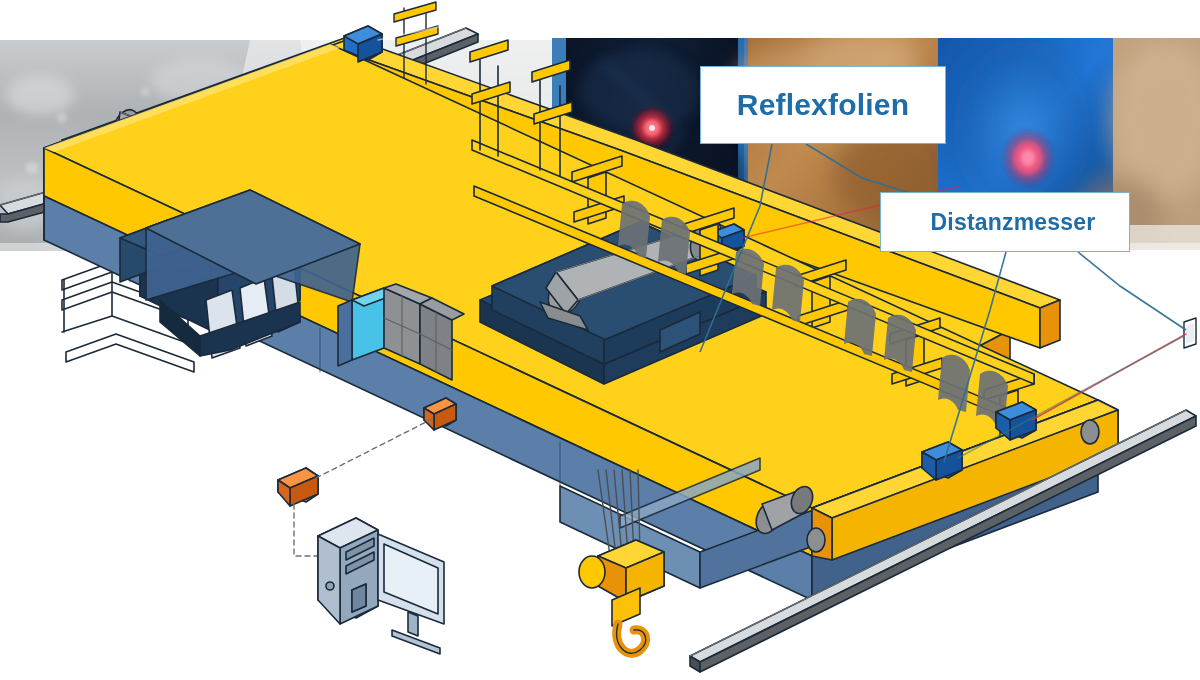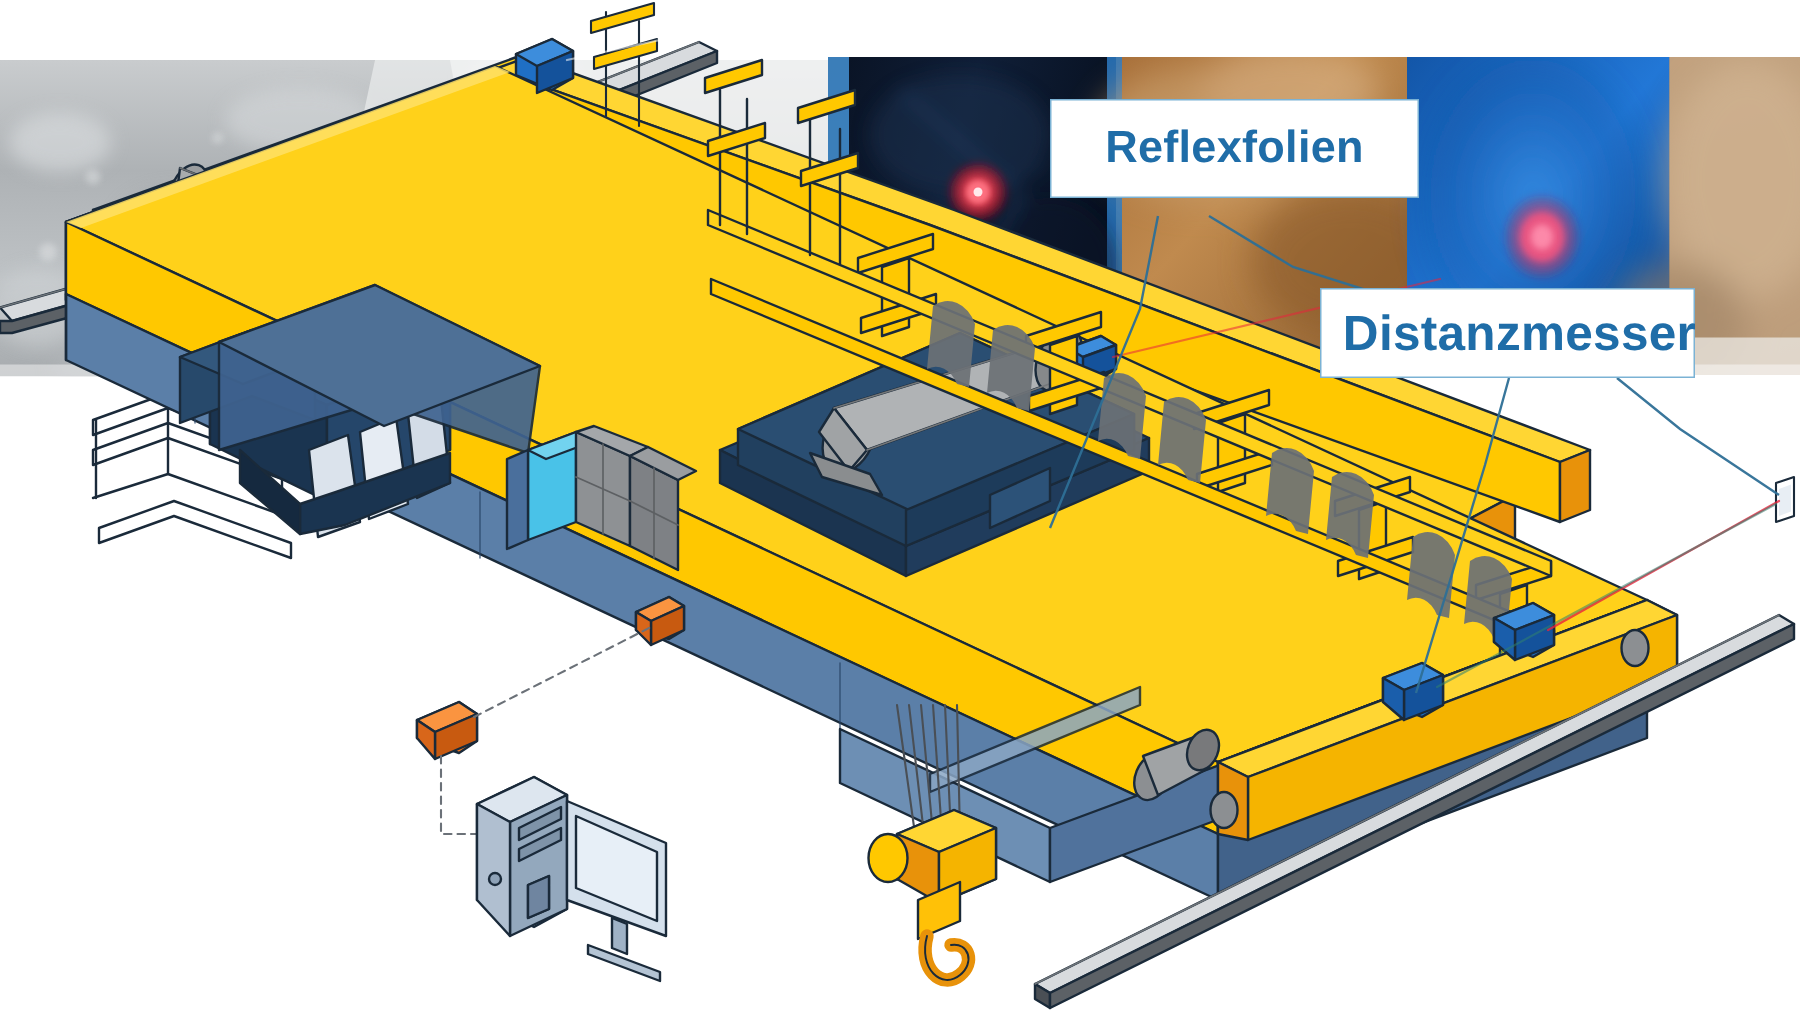--- a/index.html
+++ b/index.html
@@ -8,24 +8,24 @@
   #stage{position:relative;width:1200px;height:680px;background:#ffffff;overflow:hidden;}
   #artboard{position:absolute;inset:0;}
   .label-box{
     position:absolute;background:#ffffff;border:1.5px solid #7bb2d4;
     display:flex;align-items:center;justify-content:center;
     box-sizing:border-box;z-index:40;
   }
   .label-box span{
     color:#1f6da8;font-weight:bold;letter-spacing:.2px;white-space:nowrap;
   }
-  #lbl-reflex{left:700px;top:66px;width:246px;height:66px;}
+  #lbl-reflex{left:700px;top:66px;width:246px;height:78px;}
   #lbl-reflex span{font-size:30px;}
   #lbl-dist{left:880px;top:192px;width:250px;height:60px;}
-  #lbl-dist span{font-size:33px;margin-left:16px;}
+  #lbl-dist span{font-size:23px;margin-left:16px;}
 </style>
 </head>
 <body>
 
 <div id="stage">
 
   <svg id="artboard" viewBox="0 0 1200 680" width="1200" height="680" xmlns="http://www.w3.org/2000/svg">
 
     <defs>
 

